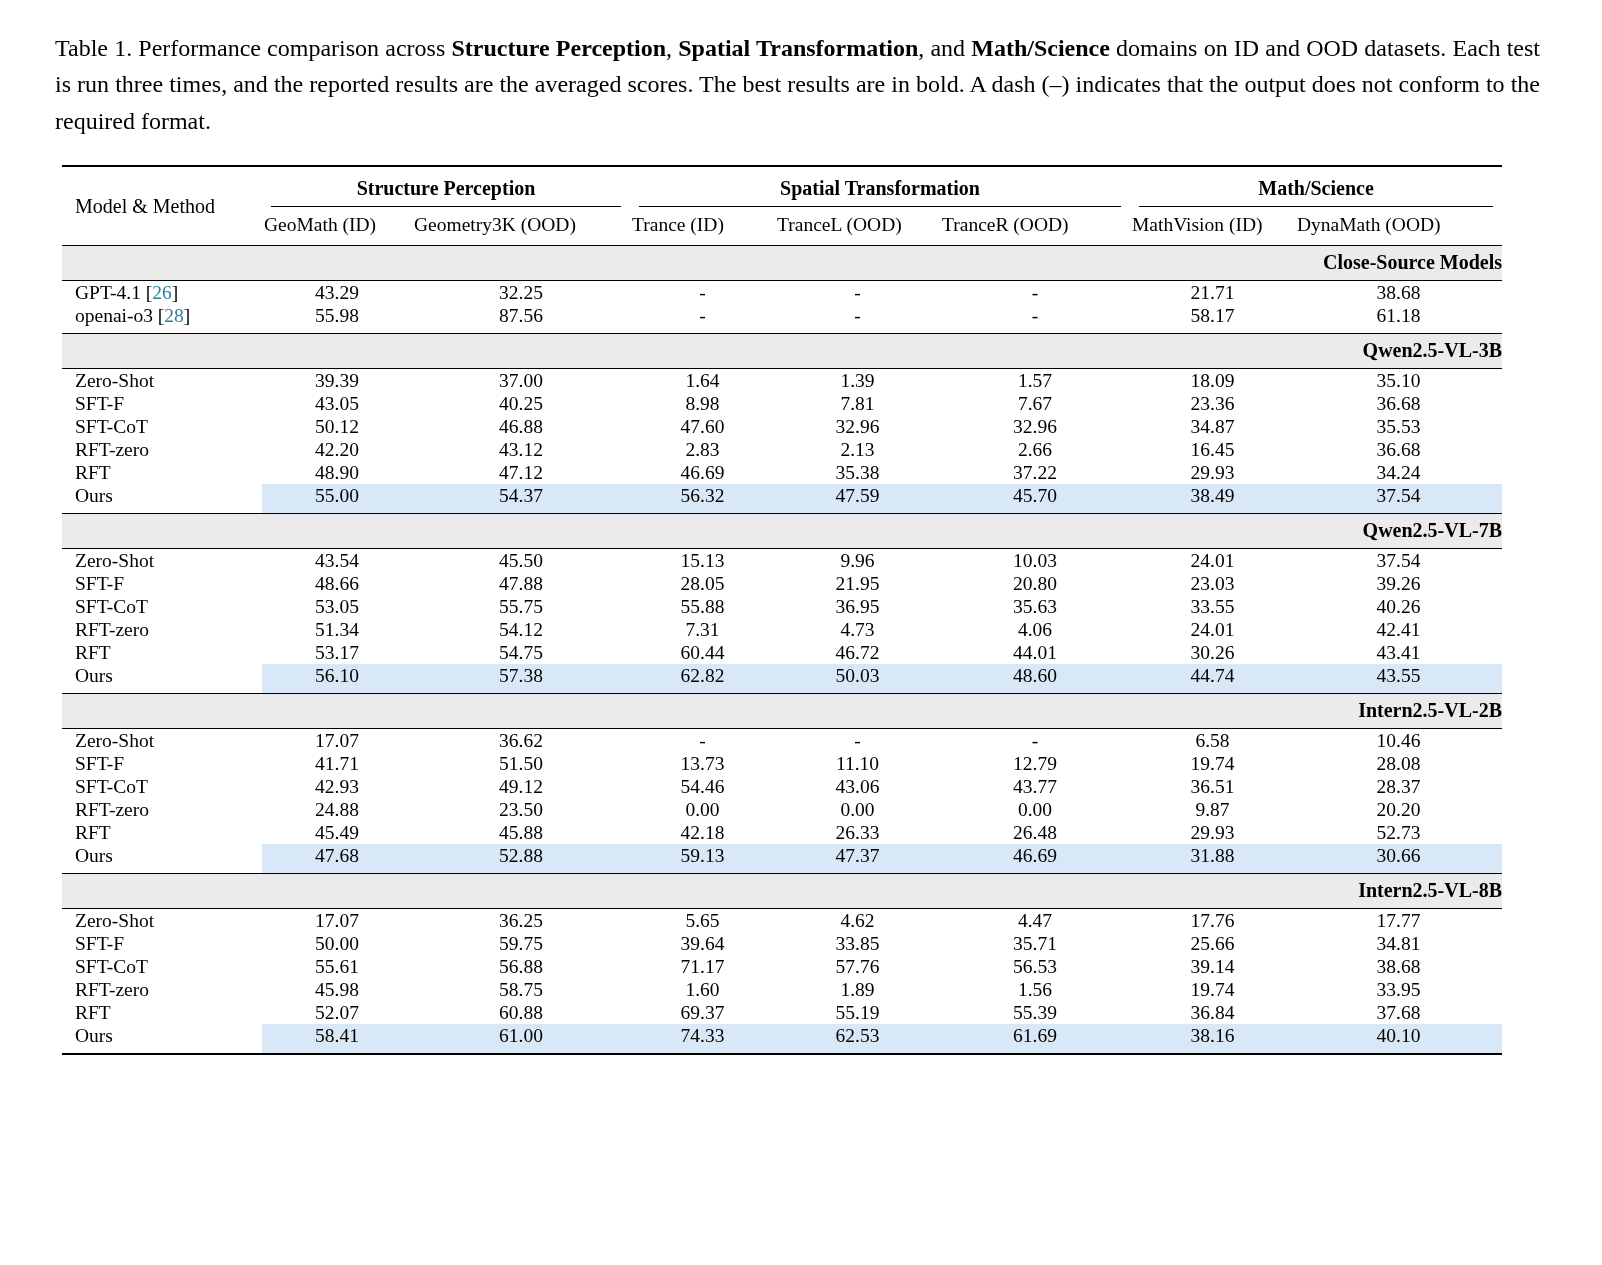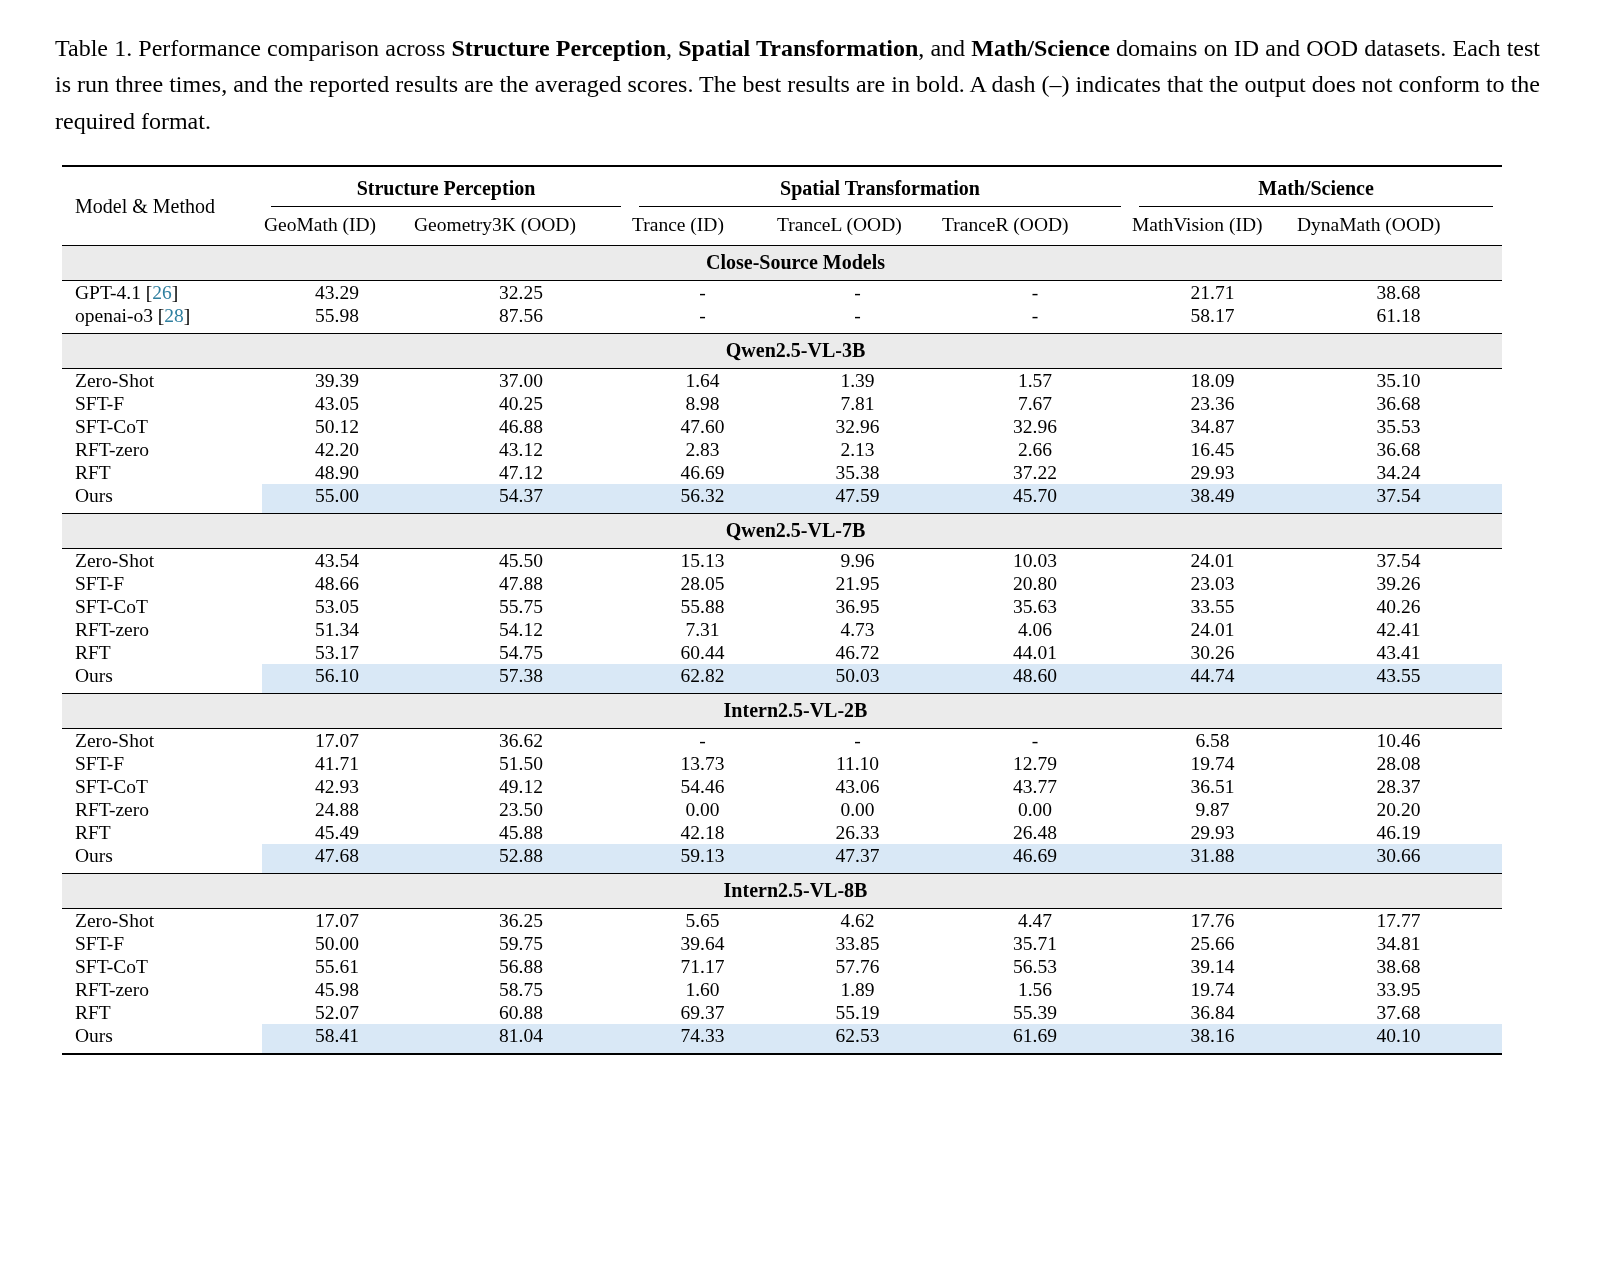--- a/index.html
+++ b/index.html
@@ -53,21 +53,21 @@
     font-size: 19.5px;
     font-weight: normal;
     text-align: left;
     padding: 7px 2px 9px;
     border-bottom: 1.2px solid #000;
   }
   tr.section-row td {
     background: var(--section-bg);
     font-weight: bold;
     font-size: 20px;
-    text-align: center;
+    text-align: right;
     padding: 5px 0 6px 27px;
     border-top: 1.2px solid #000;
     border-bottom: 1.2px solid #000;
   }
   tbody td {
     font-size: 19.5px;
     line-height: 23px;
     text-align: center;
     padding: 3px 0;
   }
@@ -311,21 +311,21 @@
         <td>20.20</td>
       </tr>
       <tr>
         <td class="label">RFT</td>
         <td>45.49</td>
         <td>45.88</td>
         <td>42.18</td>
         <td>26.33</td>
         <td>26.48</td>
         <td>29.93</td>
-        <td>46.19</td>
+        <td>52.73</td>
       </tr>
       <tr class="last-row">
         <td class="label bold">Ours</td>
         <td class="bold hl">47.68</td>
         <td class="bold hl">52.88</td>
         <td class="bold hl">59.13</td>
         <td class="bold hl">47.37</td>
         <td class="bold hl">46.69</td>
         <td class="hl">31.88</td>
         <td class="bold hl">30.66</td>
@@ -379,21 +379,21 @@
         <td>60.88</td>
         <td>69.37</td>
         <td>55.19</td>
         <td>55.39</td>
         <td>36.84</td>
         <td>37.68</td>
       </tr>
       <tr class="last-row">
         <td class="label bold">Ours</td>
         <td class="bold hl">58.41</td>
-        <td class="bold hl">81.04</td>
+        <td class="bold hl">61.00</td>
         <td class="bold hl">74.33</td>
         <td class="bold hl">62.53</td>
         <td class="bold hl">61.69</td>
         <td class="hl">38.16</td>
         <td class="bold hl">40.10</td>
       </tr>
     </tbody>
 </table>
 
 </body></html>

